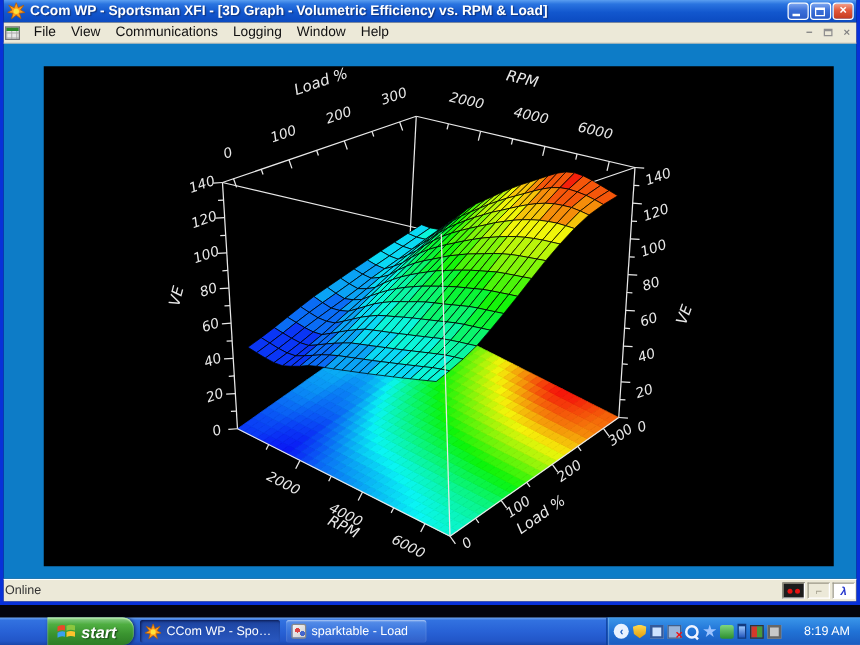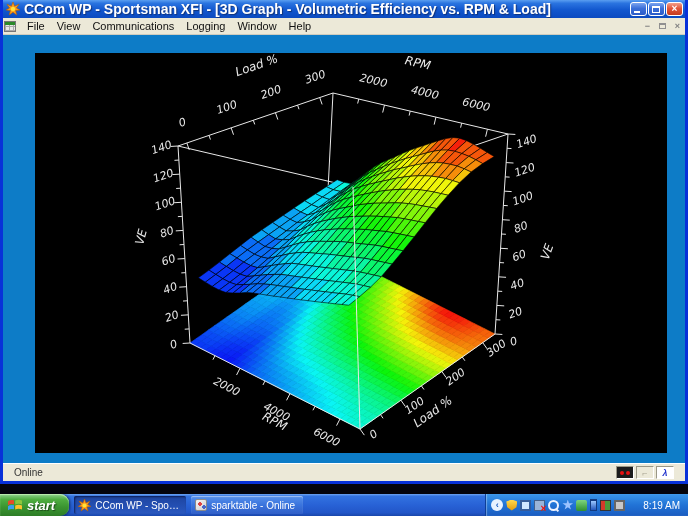--- a/index.html
+++ b/index.html
@@ -14,21 +14,21 @@
     position:absolute;left:0;top:0;width:688px;height:484px;box-sizing:border-box;
     border-left:3px solid #0831d9;border-right:3px solid #0831d9;border-bottom:3px solid #0831d9;
     display:flex;flex-direction:column;
   }
   .titlebar{
     height:18px;flex:0 0 18px;display:flex;align-items:center;padding:0 2px 0 3px;
     background:linear-gradient(180deg,#5a9ef0 0%,#2a74e0 18%,#1257ce 55%,#0b4ac0 100%);
   }
   .app-icon{width:14px;height:14px;margin-right:4px;flex:0 0 auto;}
   .title-text{
-    flex:1;color:#fff;font-weight:bold;font-size:14px;line-height:18px;
+    flex:1;color:#fff;font-weight:bold;font-size:11px;line-height:18px;
     white-space:nowrap;overflow:hidden;text-shadow:1px 1px 1px #10337a;
   }
   .tb-btn{
     width:17px;height:14px;margin-left:1px;border-radius:3px;flex:0 0 auto;
     border:1px solid #fff;box-sizing:border-box;position:relative;
     background:linear-gradient(180deg,#7ba4ef 0%,#3b6fd8 45%,#2a5bc8 100%);
     color:#fff;font-size:10px;font-weight:bold;text-align:center;line-height:12px;
   }
   .tb-btn.close{background:linear-gradient(180deg,#f2a08a 0%,#e2573a 45%,#c43a1e 100%);}
   .tb-btn .min-glyph{position:absolute;left:3px;bottom:2px;width:6px;height:2px;background:#fff;}
@@ -43,21 +43,21 @@
     background-size:100% 100%,4px 4px,4px 4px;
   }
   .menu-item{padding:1px 6px;white-space:nowrap;}
   .mdi-controls{margin-left:auto;display:flex;align-items:center;gap:2px;color:#808080;}
   .mdi-ctl{width:13px;height:11px;font-size:9px;line-height:11px;text-align:center;font-weight:bold;}
   .mdi-restore{width:7px;height:6px;border:1px solid #909090;border-top-width:2px;box-sizing:border-box;margin:0 3px;}
   .client{flex:1;position:relative;background:#0d7cc7;}
   .plot-panel{position:absolute;left:32px;top:18px;width:632px;height:400px;background:#000;}
   .statusbar{
     height:17px;flex:0 0 17px;background:#ece9d8;border-top:1px solid #fff;
-    display:flex;align-items:center;font-size:10px;color:#333;padding:0 11px;
+    display:flex;align-items:center;font-size:10px;color:#333;padding:0 1px;
   }
   .status-text{flex:1;}
   .status-panels{display:flex;gap:2px;align-items:center;}
   .status-panel{
     width:18px;height:13px;border:1px solid;border-color:#9a9786 #fff #fff #9a9786;
     box-sizing:border-box;display:flex;align-items:center;justify-content:center;font-size:9px;
   }
   .comm-led{background:#1c1c1c;position:relative;}
   .comm-led i{display:block;width:4px;height:4px;border-radius:50%;background:#e81111;margin:0 1px;}
   .plug-panel{background:#ece9d8;color:#a8a492;font-weight:bold;}
@@ -65,21 +65,21 @@
   
   .taskbar{
     position:absolute;left:0;bottom:0;width:688px;height:22px;display:flex;align-items:stretch;
     background:linear-gradient(180deg,#6fa5f2 0%,#3272e0 10%,#2862d6 50%,#2256c8 85%,#16ron 100%);
     background:linear-gradient(180deg,#6fa5f2 0%,#3272e0 10%,#2862d6 50%,#2256c8 85%,#1a47ab 100%);
   }
   .start-btn{
     flex:0 0 auto;display:flex;align-items:center;gap:4px;padding:0 14px 0 7px;
     background:linear-gradient(180deg,#8fd18f 0%,#4fae41 25%,#3a9430 60%,#2d7d26 100%);
     border-radius:0 9px 9px 0;box-shadow:1px 0 3px rgba(0,0,20,.6), inset 0 1px 1px #bdeeb0;
-    color:#fff;font-weight:bold;font-style:italic;font-size:13px;text-shadow:1px 1px 1px #1c4d18;
+    color:#fff;font-weight:bold;font-style:italic;font-size:13px;text-shadow:1px 1px 1px #1c4d18;margin-left:38px;
   }
   .task-btn{
     flex:0 0 auto;width:104px;margin:2px 0 2px 5px;display:flex;align-items:center;gap:4px;padding:0 4px;
     border-radius:2px;color:#fff;font-size:10px;white-space:nowrap;overflow:hidden;
     background:linear-gradient(180deg,#5790ea 0%,#3a74dd 50%,#315fc8 100%);
     box-shadow:inset 0 1px 1px rgba(255,255,255,.45);
   }
   .task-btn.active{
     background:linear-gradient(180deg,#1d44a0 0%,#2450b4 60%,#2a58c0 100%);
     box-shadow:inset 1px 1px 2px rgba(0,0,30,.6);
@@ -1323,21 +1323,21 @@
   <span id="task-buttons" style="display:flex;">
       <span class="task-btn active">
         <svg class="task-icon" viewBox="0 0 14 14">
           <polygon points="7,0 8.6,4.2 13,2.2 10.4,6 14,8 9.6,8.6 10.8,13 7,10.2 3.2,13 4.4,8.6 0,8 3.6,6 1,2.2 5.4,4.2" fill="#ff9d1c" stroke="#b35c00" stroke-width="0.6"></polygon>
           <circle cx="7" cy="7" r="2.2" fill="#ffe23a"></circle>
         </svg>
         <span class="lbl">CCom WP - Sportsma...</span>
       </span>
       <span class="task-btn">
         <span class="paint-icon"></span>
-        <span class="lbl">sparktable - Online</span>
+        <span class="lbl">sparktable - Load</span>
       </span>
     </span>
   <div class="tray">
     <span id="tray-icons" style="display:flex;align-items:center;gap:3px;">
         <span class="tray-icon ti-hide">‹</span>
         <span class="tray-icon ti-shield"></span>
         <span class="tray-icon ti-display"></span>
         <span class="tray-icon ti-neterr"></span>
         <span class="tray-icon ti-mag"></span>
         <span class="tray-icon ti-star"></span>

